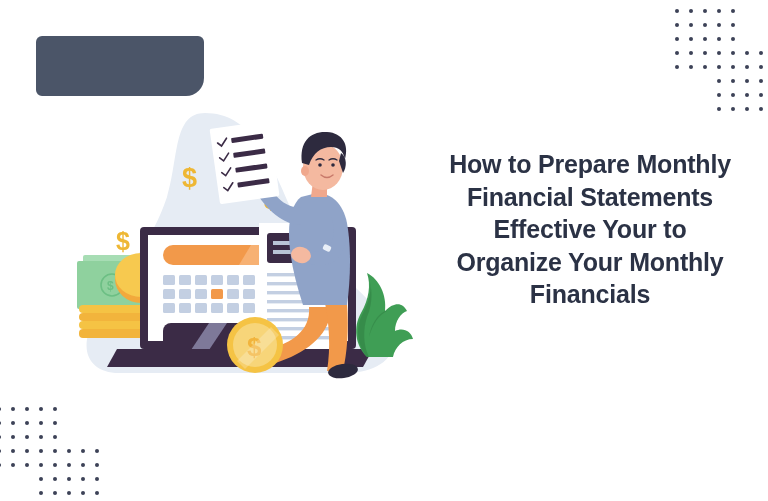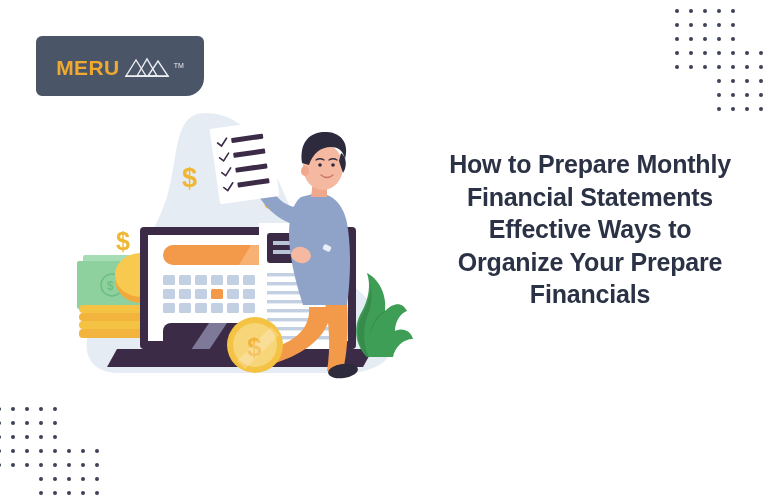--- a/index.html
+++ b/index.html
@@ -117,30 +117,20 @@
         <span class="dot blank" style="background: transparent;"></span>
         <span class="dot blank" style="background: transparent;"></span>
         <span class="dot" style="background: rgb(61, 66, 87);"></span>
         <span class="dot" style="background: rgb(61, 66, 87);"></span>
         <span class="dot" style="background: rgb(61, 66, 87);"></span>
         <span class="dot" style="background: rgb(61, 66, 87);"></span>
       </div>
     </div>
 
   <div id="logo">
-    <div id="logo-top">
-      <span id="logo-meru">MERU</span>
-      <svg id="logo-mountains" viewBox="0 0 46 22">
-        <path d="M2 20 L12 4 L22 20 Z" fill="none" stroke="#eceef2" stroke-width="1.4"></path>
-        <path d="M13 20 L23 3 L33 20 Z" fill="none" stroke="#eceef2" stroke-width="1.4"></path>
-        <path d="M24 20 L34 5 L44 20 Z" fill="none" stroke="#eceef2" stroke-width="1.4"></path>
-        <line x1="1" y1="20.4" x2="45" y2="20.4" stroke="#eceef2" stroke-width="1.2"></line>
-      </svg>
-      <span id="logo-tm">TM</span>
-    </div>
   </div>
 
   <div id="illustration">
     <svg viewBox="0 0 400 275" xmlns="http://www.w3.org/2000/svg">
 
       <path d="M150 8 C196 8 214 54 236 104 C256 150 300 176 330 214 C352 244 330 268 290 268
                L64 268 C34 268 22 244 40 214 C68 168 96 140 112 92 C124 52 118 8 150 8 Z" fill="#e6ecf4"></path>
 
       <text x="127" y="82" font-family="Liberation Sans, sans-serif" font-size="27" font-weight="bold" fill="#eeb734">$</text>
       <text x="209" y="104" font-family="Liberation Sans, sans-serif" font-size="24" font-weight="bold" fill="#eeb734">$</text>
@@ -295,21 +285,21 @@
                  C346 208 340 216 340 226 C348 222 356 226 358 234
                  C348 234 340 242 338 252 Z" fill="#3f9e55"></path>
         <path d="M312 168 C318 182 318 198 312 212 C308 224 308 240 314 252
                  L312 252 C302 240 300 222 308 208 C316 192 318 180 312 168 Z" fill="#2f7d42" opacity=".55"></path>
         <path d="M330 206 C322 210 316 220 314 232 C318 218 324 210 332 206 Z" fill="#2f7d42" opacity=".5"></path>
       </g>
 
     </svg>
   </div>
 
-  <h1 id="headline">How to Prepare Monthly Financial Statements Effective Ways to Organize Your Prepare Financials</h1>
+  <h1 id="headline">How to Prepare Monthly Financial Statements Effective Your to Organize Your Monthly Financials</h1>
 
   <div class="dotgrid" id="dots-bottom-left">
       <div class="dotrow">
         <span class="dot" style="background: rgb(61, 66, 87);"></span>
         <span class="dot" style="background: rgb(61, 66, 87);"></span>
         <span class="dot" style="background: rgb(61, 66, 87);"></span>
         <span class="dot" style="background: rgb(61, 66, 87);"></span>
         <span class="dot" style="background: rgb(61, 66, 87);"></span>
         <span class="dot blank" style="background: transparent;"></span>
         <span class="dot blank" style="background: transparent;"></span>

